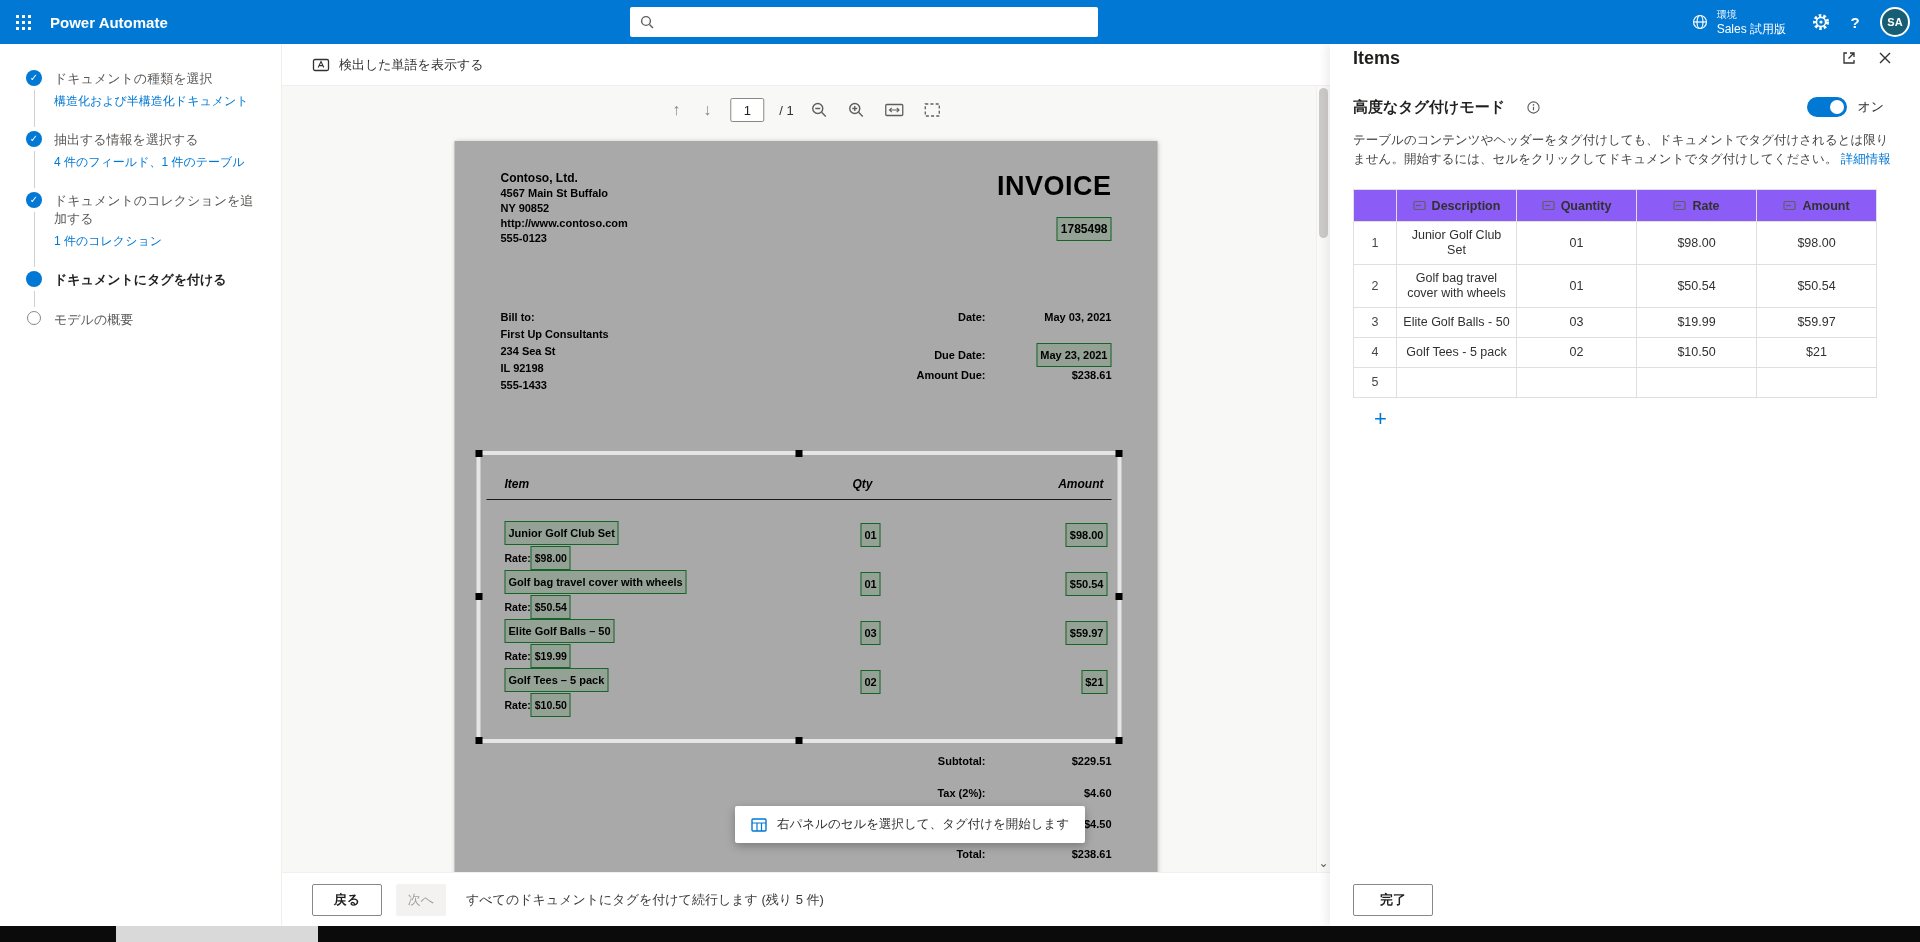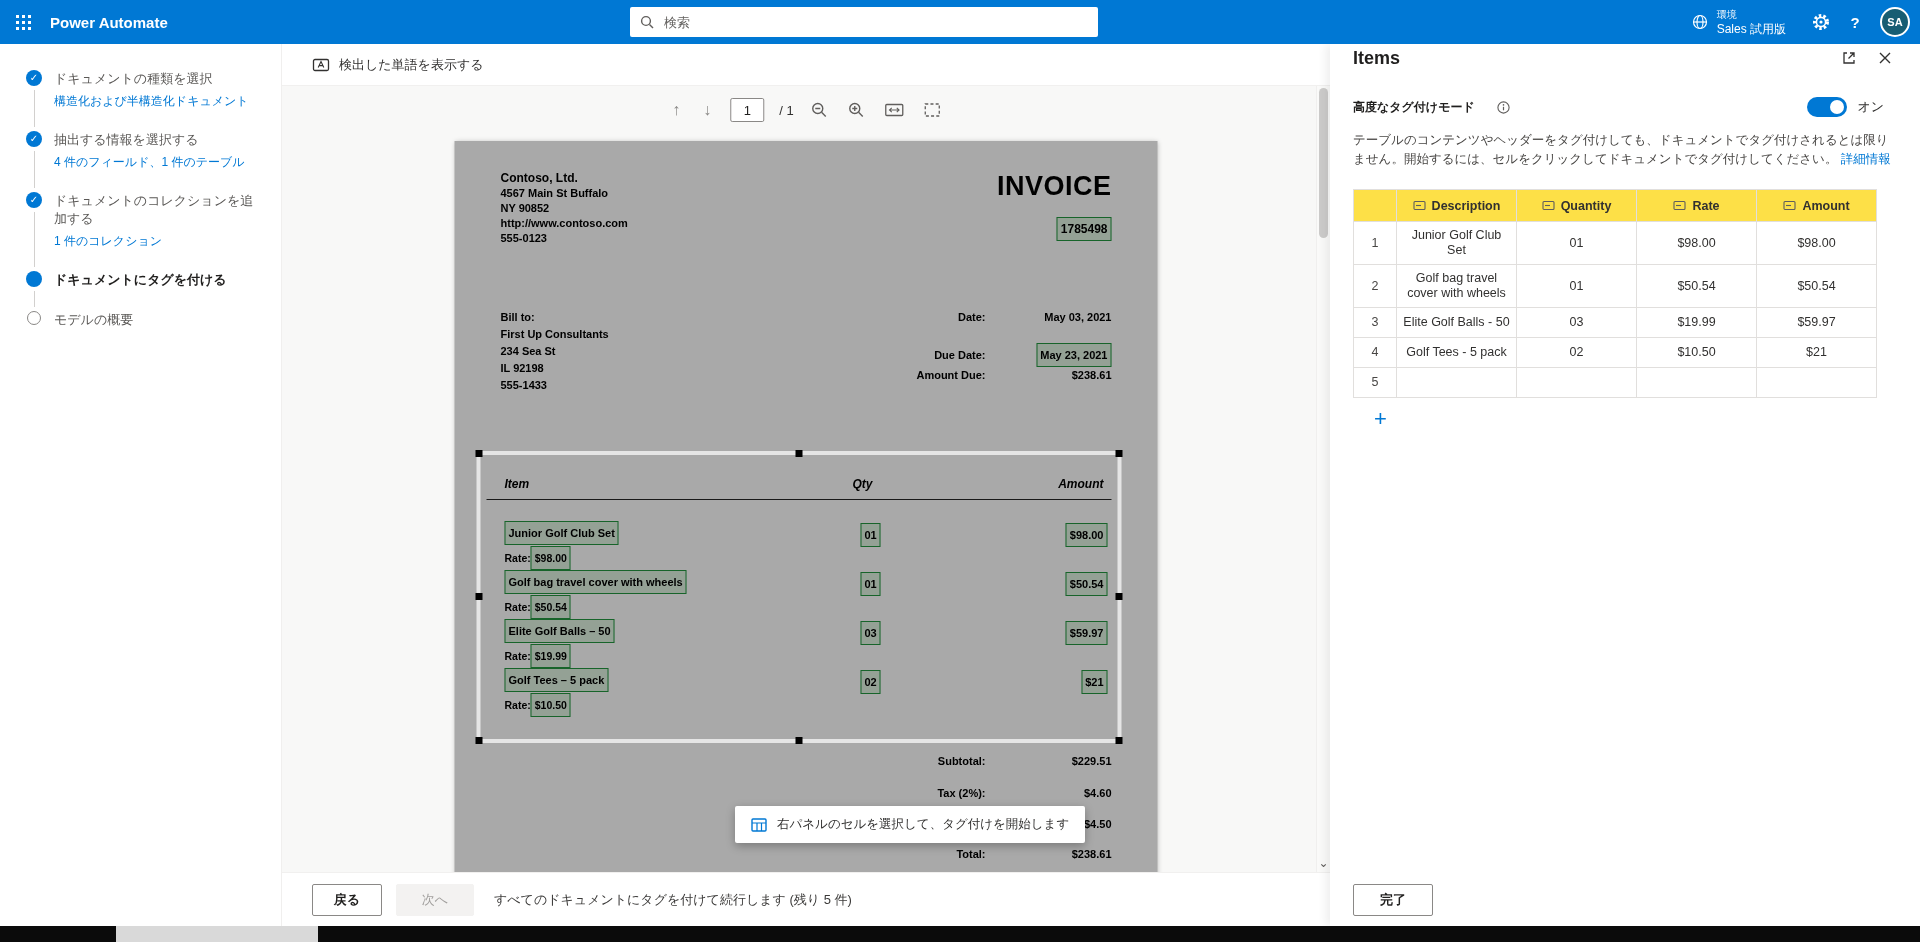--- a/index.html
+++ b/index.html
@@ -98,42 +98,42 @@
   .v-scroll{ position:absolute; right:0; top:0; bottom:0; width:14px; background:#fafaf9;
     border-left:1px solid #f0efee; z-index:6;}
   .v-thumb{ position:absolute; left:2px; right:2px; top:2px; height:150px; background:#cccbca; border-radius:5px;}
   .v-chevron{ position:absolute; bottom:2px; left:0; right:0; text-align:center; color:#605e5c; font-size:12px;}
 
   
   .footer{ height:54px; background:#fff; border-top:1px solid #f1f0ef; display:flex;
     align-items:center; padding-left:30px; flex:none;}
   .btn{ height:32px; border-radius:2px; font-size:13px; font-family:inherit; cursor:pointer;}
   .btn-secondary{ width:70px; background:#fff; border:1px solid #8a8886; color:#201f1e;font-weight:bold;}
-  .btn-disabled{ width:78px; background:#f3f2f1; border:1px solid #f3f2f1; color:#a19f9d; margin-left:14px;}
+  .btn-disabled{ width:50px; background:#f3f2f1; border:1px solid #f3f2f1; color:#a19f9d; margin-left:14px;}
   .footer-hint{ font-size:13px; color:#3b3a39; margin-left:20px;}
 
   
   .panel{ width:590px; flex:none; background:#fff; position:relative;
     box-shadow:-4px 0 9px rgba(0,0,0,.07); z-index:20;}
   .panel-head{ display:flex; align-items:center; padding:1px 20px 0 23px;}
   .panel-title{ font-size:18px; font-weight:600; color:#201f1e; flex:1;}
   .panel-head .icon-btn2{ width:30px; height:26px; display:flex; align-items:center;
     justify-content:center; cursor:pointer; margin-left:6px;}
   .adv-row{ display:flex; align-items:center; margin:26px 36px 0 23px;}
-  .adv-label{ font-size:12px; font-weight:600; color:#201f1e; display:flex; align-items:center; gap:22px; flex:1;}
+  .adv-label{ font-size:15px; font-weight:600; color:#201f1e; display:flex; align-items:center; gap:22px; flex:1;}
   .toggle{ width:40px; height:20px; border-radius:10px; background:var(--accent,#0078d4);
     position:relative; cursor:pointer; flex:none;}
   .toggle .knob{ position:absolute; top:3px; right:3px; width:14px; height:14px; border-radius:50%; background:#fff;}
   .toggle-state{ font-size:13px; margin-left:10px; color:#323130;}
   .panel-desc{ margin:14px 23px 0 23px; font-size:12.5px; line-height:19px; color:#484644;}
   .link{ color:var(--accent,#0078d4); cursor:pointer;}
   .items-table{ border-collapse:collapse; margin:20px 0 0 23px; width:523px; table-layout:fixed;
     font-size:12.5px; color:#323130;}
   .items-table th,.items-table td{ border:1px solid #e1dfdd; text-align:center; vertical-align:middle;}
-  .items-table th{ height:32px; font-weight:600; color:#323130; background:#fde047;}
+  .items-table th{ height:32px; font-weight:600; color:#323130; background:#8b5cf6;}
   .items-table td{ padding:6px 6px; height:30px; line-height:15px;}
   .th-inner{ display:flex; align-items:center; justify-content:center; gap:6px;}
   .num-col{ width:43px;}
   .items-table td.num{ color:#484644;}
   .add-row{ margin:8px 0 0 36px; font-size:22px; line-height:22px; color:var(--accent,#0078d4);
     background:none; border:none; cursor:pointer; font-family:inherit; padding:2px 8px;}
   .done-btn{ position:absolute; left:23px; bottom:10px; width:80px;}
 
   
   .taskbar{ position:absolute; left:0; bottom:0; width:1920px; height:16px; background:#0b0b0b; z-index:70;}
@@ -157,21 +157,20 @@
       </span>
   </div>
   <div class="app-title">Power Automate</div>
   <div class="search">
     <span style="display:flex">
       <svg width="14" height="14" viewBox="0 0 14 14">
           <circle cx="6" cy="6" r="4.4" fill="none" stroke="#605e5c" stroke-width="1.4"></circle>
           <path d="M9.5 9.5 L13 13" stroke="#605e5c" stroke-width="1.4"></path>
         </svg>
     </span>
-    <input placeholder="検索" style="">
   </div>
   <div class="topbar-right">
     <div class="env">
       <span style="display:flex">
         <svg width="18" height="18" viewBox="0 0 18 18">
             <circle cx="9" cy="9" r="6.5" fill="none" stroke="#fff" stroke-width="1.2"></circle>
             <ellipse cx="9" cy="9" rx="3" ry="6.5" fill="none" stroke="#fff" stroke-width="1.2"></ellipse>
             <path d="M2.8 9 H15.2" stroke="#fff" stroke-width="1.2"></path>
           </svg>
       </span>

